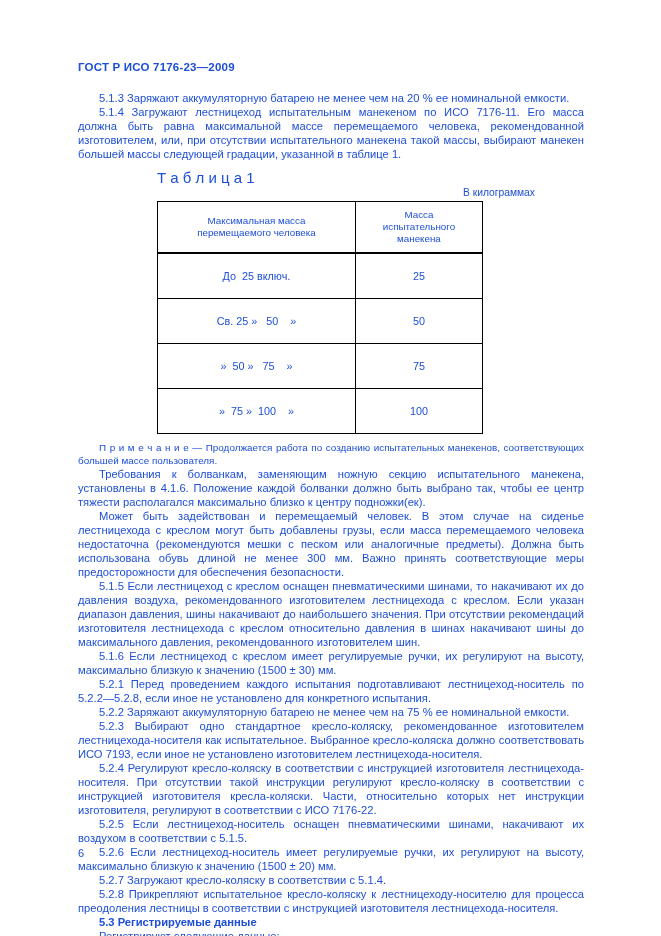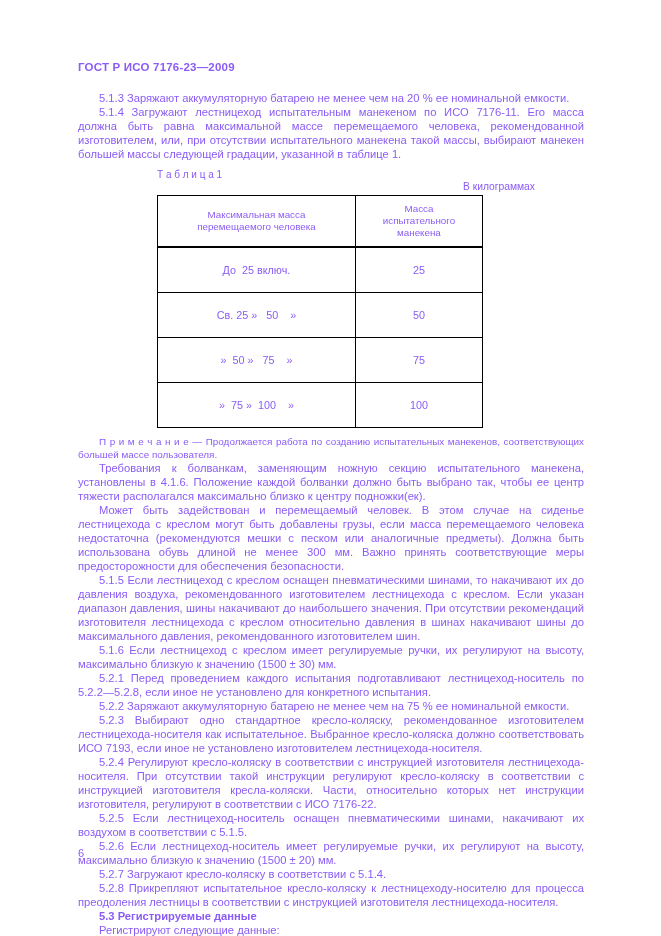--- a/index.html
+++ b/index.html
@@ -4,21 +4,21 @@
 <style>
   html, body { margin: 0; padding: 0; background: #e8e8e8; }
   .page {
     position: relative;
     width: 661px;
     height: 936px;
     margin: 0 auto;
     background: #ffffff;
     overflow: hidden;
     font-family: "Liberation Sans", sans-serif;
-    color: #8b5cf6;
+    color: #1d4ed8;
   }
   .content {
     position: absolute;
     left: 78px;
     top: 61px;
     width: 506px;
   }
   .doc-header {
     font-size: 11.5px;
     font-weight: 700;
@@ -29,21 +29,21 @@
     font-size: 11.2px;
     line-height: 14px;
     text-align: justify;
     text-indent: 21px;
     margin: 0;
   }
   .para.bold { font-weight: 700; }
   .after-note { }
 
   .tbl-wrap { width: 378px; margin-left: 79px; }
-  .tbl-caption { margin-top: 8px; font-size: 10px; }
+  .tbl-caption { margin-top: 8px; font-size: 15px; }
   .tbl-unit { text-align: right; font-size: 10.3px; margin: 1px 0 3px 0; }
   table.t1 {
     border-collapse: collapse;
     width: 326px;
     border: 1.5px solid #000;
     table-layout: fixed;
   }
   .t1 th {
     border: 1px solid #000;
     border-bottom: 2.5px solid #000;

